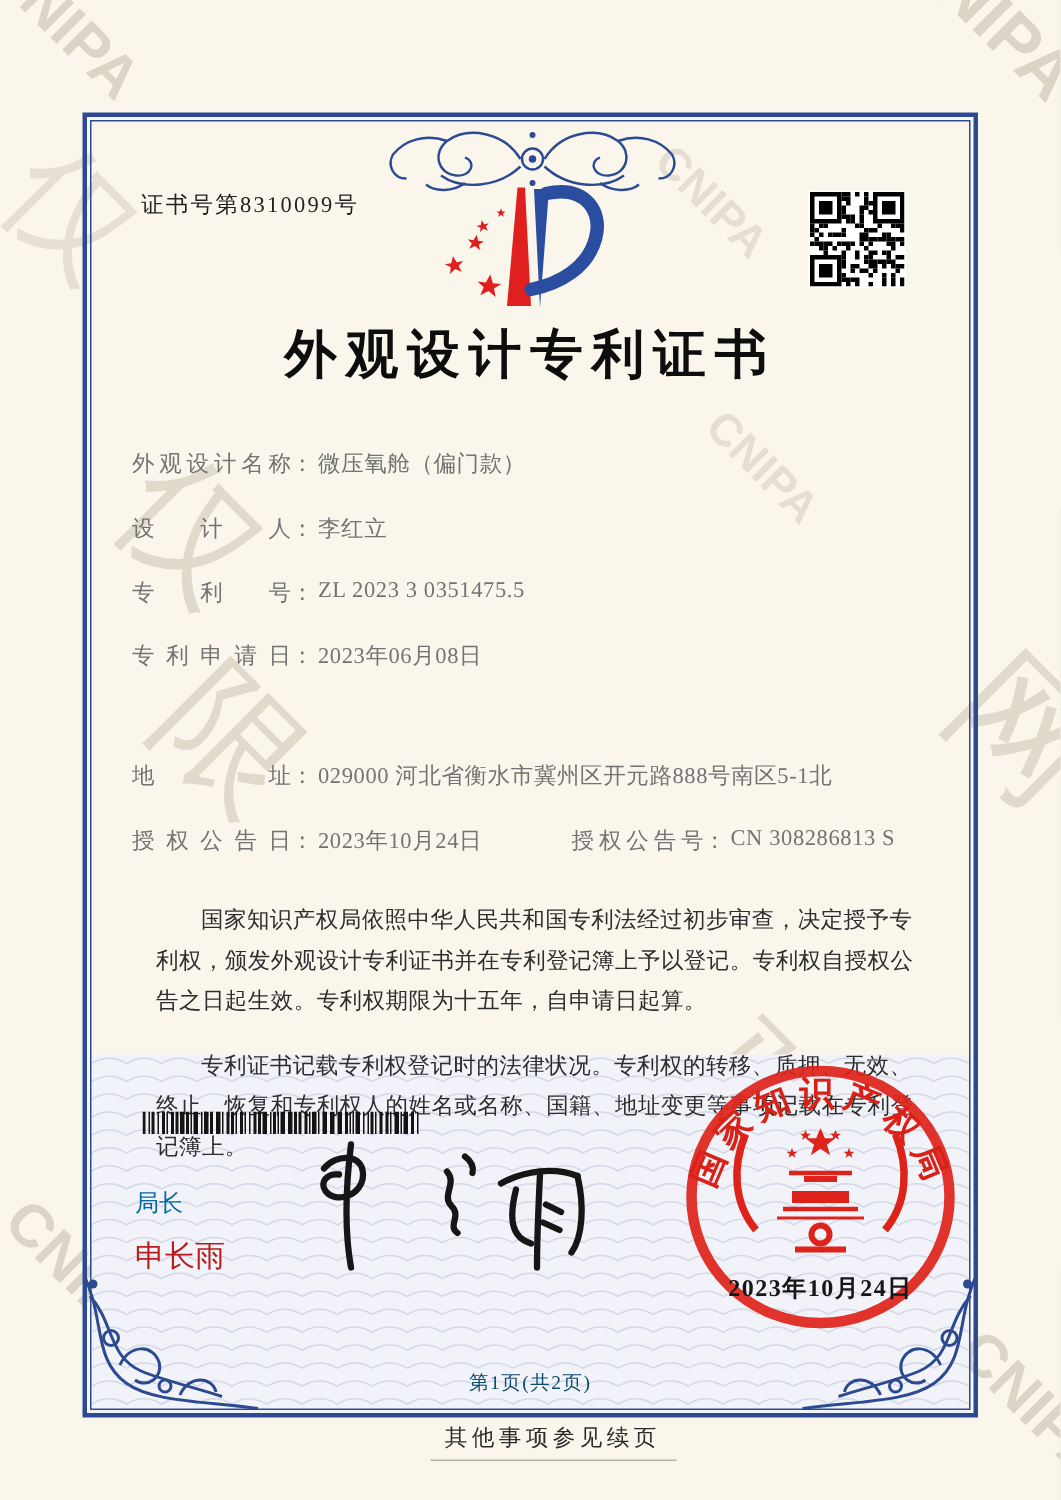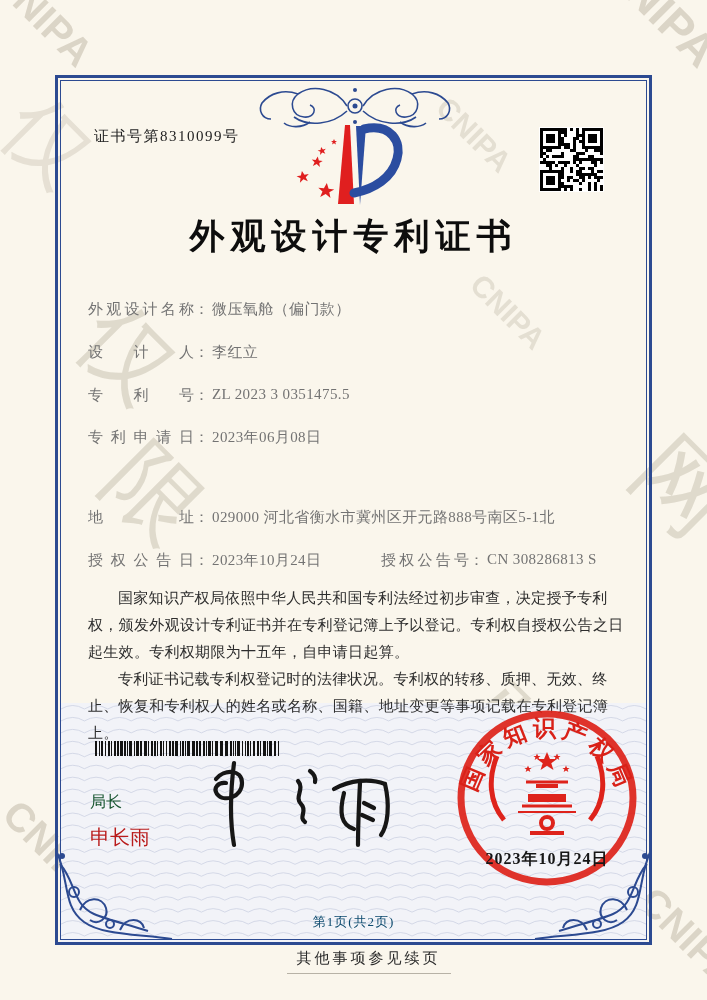--- a/index.html
+++ b/index.html
@@ -23,23 +23,23 @@
   .title{position:absolute;left:0;right:0;top:213px;text-align:center;font-size:35px;font-weight:bold;
          letter-spacing:6px;color:#0d0d0d;z-index:5;}
   .field-row{position:absolute;left:88px;width:545px;font-size:15px;color:#737373;z-index:5;}
   .flabel{display:inline-block;width:106px;text-align:justify;text-align-last:justify;vertical-align:top;}
   .fcolon{display:inline-block;vertical-align:top;margin-right:3px;}
   .fvalue{display:inline-block;vertical-align:top;letter-spacing:.4px;}
   .pair2{position:absolute;left:263px;top:0;margin-left:30px;}
   .flabel.short{width:88px;}
   .paras{position:absolute;left:88px;top:585px;width:540px;z-index:5;font-size:15px;line-height:27px;
          color:#2d2d2d;letter-spacing:.3px;}
-  .paras p{margin:0;text-indent:2em;}
+  .paras p{margin:16px;text-indent:2em;}
   .barcode{position:absolute;left:95px;top:741px;z-index:5;}
-  .sig-title{position:absolute;left:90px;top:792px;font-size:16px;color:#14532d;z-index:5;
+  .sig-title{position:absolute;left:90px;top:792px;font-size:16px;color:#0369a1;z-index:5;
              font-family:"Liberation Sans","DejaVu Sans",sans-serif;}
   .sig-name{position:absolute;left:90px;top:824px;font-size:20px;color:#b91c1c;z-index:5;
             font-family:"Liberation Sans","DejaVu Sans",sans-serif;}
   .signature{position:absolute;left:198px;top:753px;z-index:5;}
   .seal{position:absolute;left:452px;top:706px;z-index:6;}
   .seal-date{position:absolute;left:452px;top:849px;width:190px;text-align:center;font-size:16px;
              font-weight:600;color:#161616;letter-spacing:1px;z-index:7;}
   .pageinfo{position:absolute;left:0;right:0;top:913px;text-align:center;font-size:13px;color:#0c4a6e;z-index:5;letter-spacing:1px;}
   .footnote{position:absolute;left:0;right:0;top:949px;text-align:center;z-index:5;padding-left:30px;}
   .footnote span{display:inline-block;font-size:15px;color:#2b2b2b;letter-spacing:3px;

